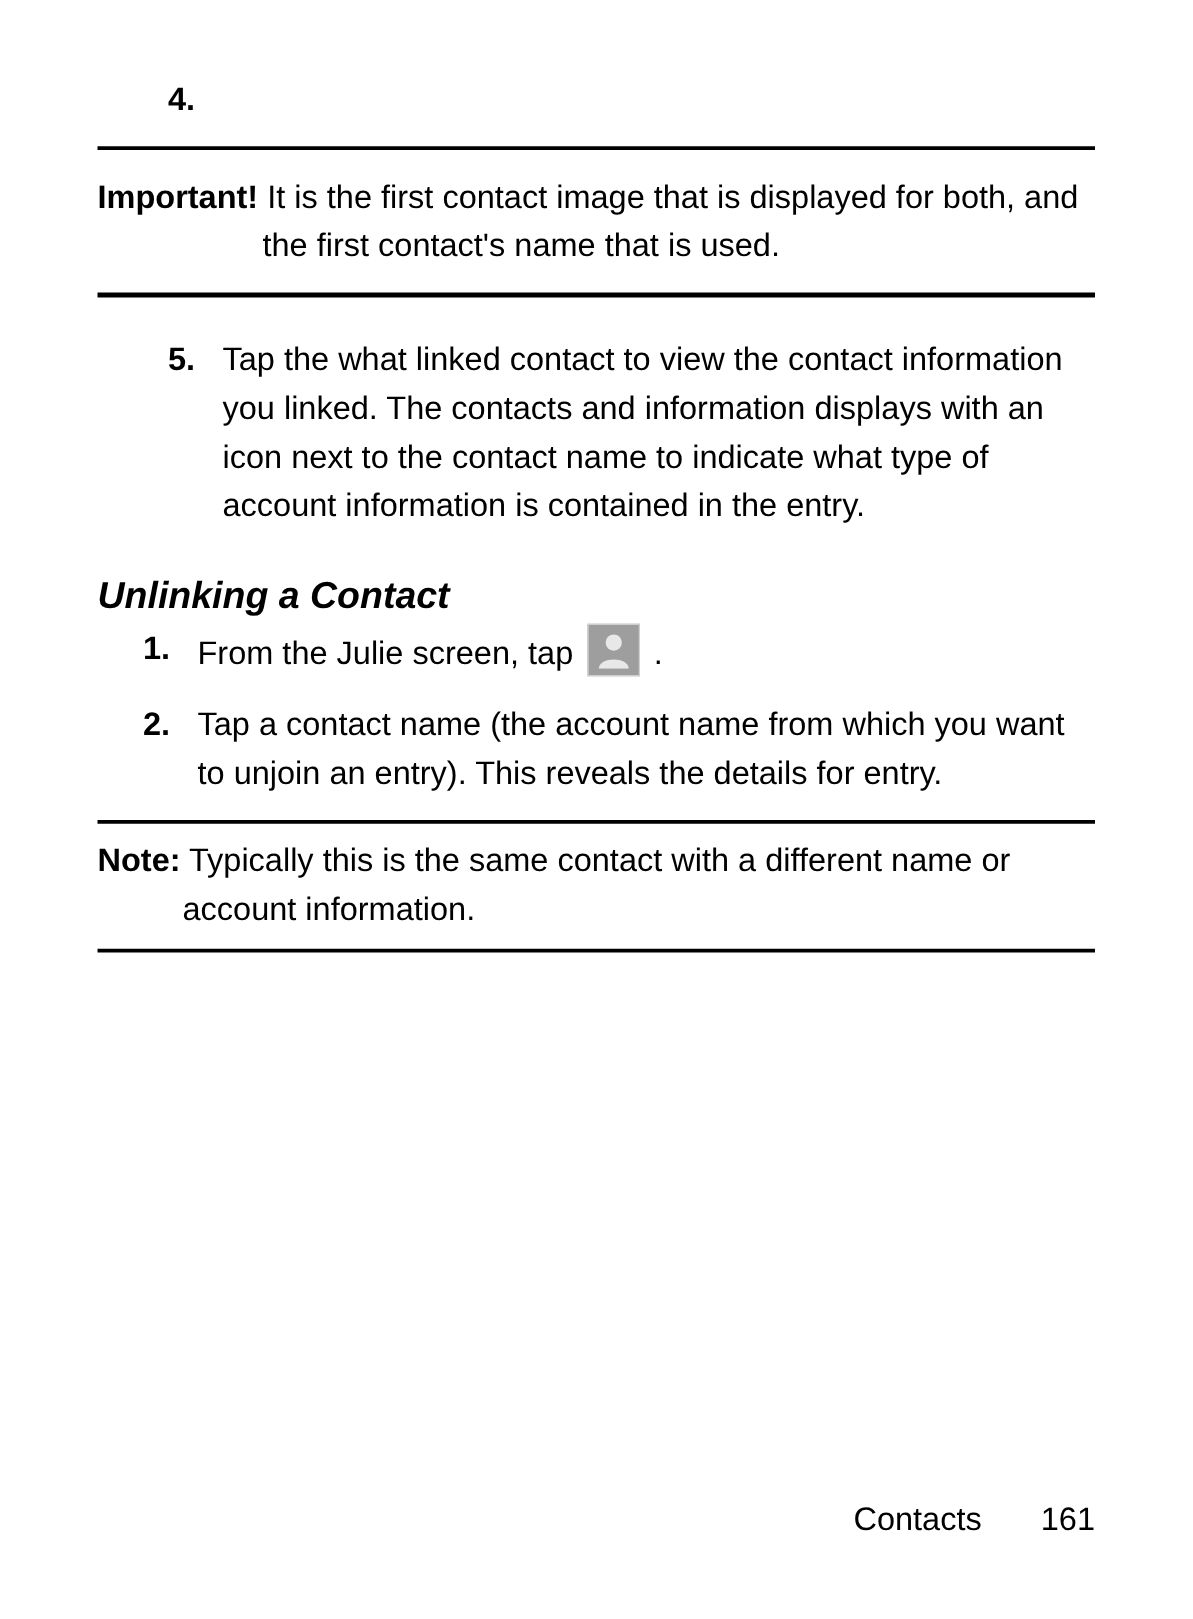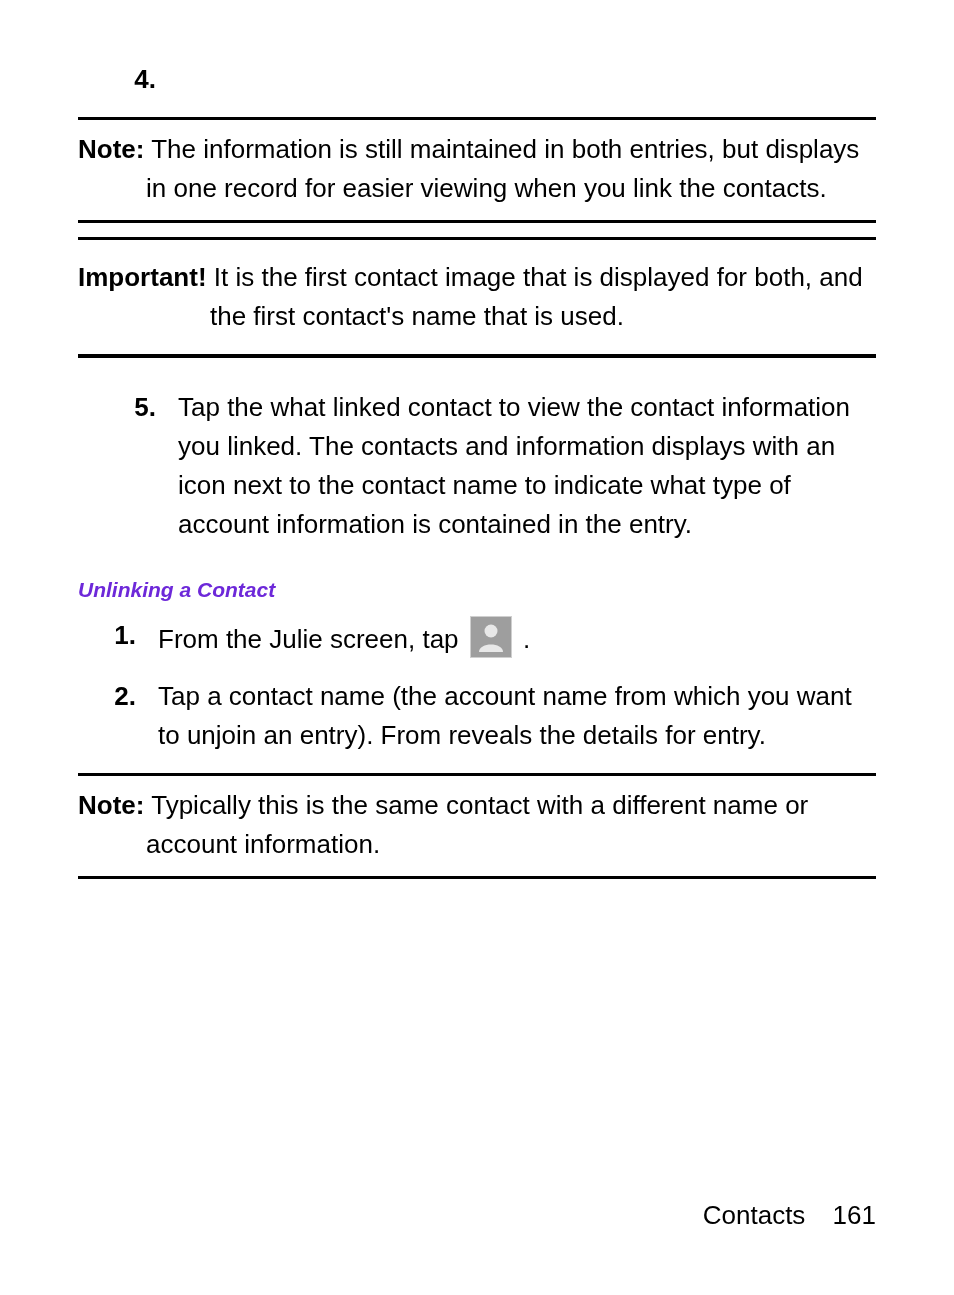--- a/index.html
+++ b/index.html
@@ -68,23 +68,23 @@
   }
   .important-block .sub {
     display: block;
     padding-left: 132px;
     margin-top: 6px;
   }
   .section-title {
     font-family: Arial, Helvetica, sans-serif;
     font-weight: 700;
     font-style: italic;
-    font-size: 21px;
-    color: #6d28d9;
-    margin: 30px 0 10px 0;
+    font-size: 30px;
+    color: #000000;
+    margin: 30px 0 0 0;
   }
   .inline-icon {
     display: inline-block;
     width: 40px;
     height: 40px;
     background: #9e9e9e;
     border: 1px solid #cfcfcf;
     vertical-align: -10px;
     position: relative;
     margin: 0 4px;
@@ -94,39 +94,33 @@
     left: 6px;
     top: 5px;
   }
   .footer {
     position: absolute;
     bottom: 60px;
     right: 78px;
     font-size: 26px;
   }
   .footer .sec {
-    margin-right: 20px;
+    margin-right: 40px;
     text-align: right;
   }
 </style>
 </head>
 <body>
 
 <div class="page">
 
   <div class="ol-item" style="margin-left:20px;">
     <span class="num">4.</span>
   </div>
 
-  <div class="note-block">
-    <span class="hang">
-      <span class="label">Note:</span>
-      <span>The information is still maintained in both entries, but displays in one record for easier viewing when you link the contacts.</span>
-    </span>
-  </div>
 
   <div class="important-block">
     <span class="hang">
       <span class="label">Important!</span>
       <span>It is the first contact image that is displayed for both, and the first contact's name that is used.</span>
     </span>
   </div>
 
   <div class="ol-item" style="margin-left:20px;">
     <span class="num">5.</span>
@@ -144,21 +138,21 @@
           <circle cx="14" cy="9" r="6.5" fill="#e8e8e8"></circle>
           <path d="M2 30 C2 20, 26 20, 26 30 Z" fill="#e8e8e8"></path>
         </svg>
       </span>
       <span> .</span>
     </span>
   </div>
 
   <div class="ol-item small-indent" style="margin-left:20px;">
     <span class="num">2.</span>
-    <span class="txt">Tap a contact name (the account name from which you want to unjoin an entry). From reveals the details for entry.</span>
+    <span class="txt">Tap a contact name (the account name from which you want to unjoin an entry). This reveals the details for entry.</span>
   </div>
 
   <div class="note-block">
     <span class="hang">
       <span class="label">Note:</span>
       <span>Typically this is the same contact with a different name or account information.</span>
     </span>
   </div>
 
   <div class="footer">

